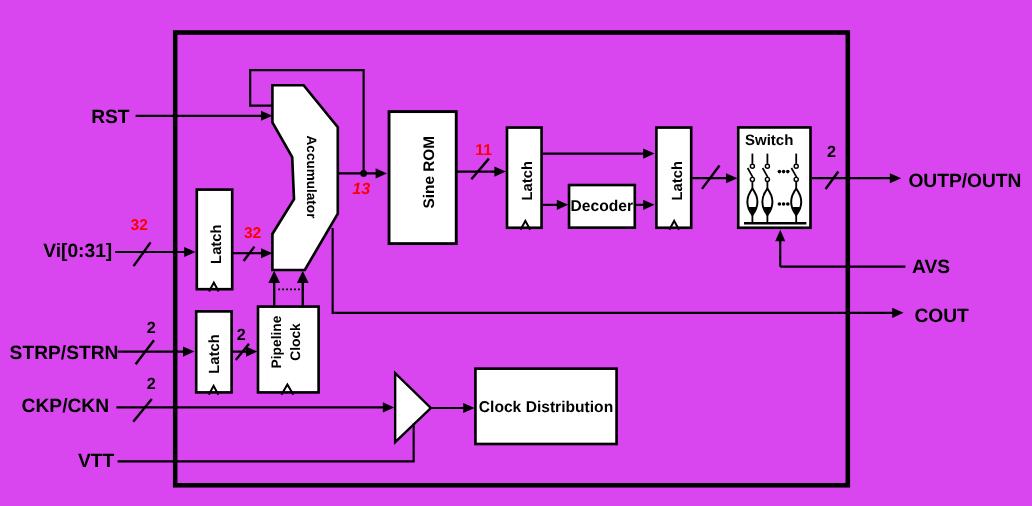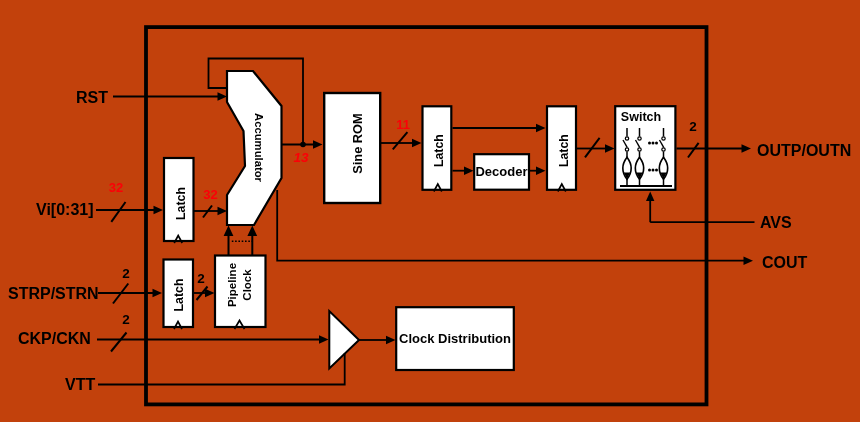--- a/index.html
+++ b/index.html
@@ -1,16 +1,16 @@
 <!DOCTYPE html>
 <html><head>
 <meta charset="utf-8">
 <style>
 html,body{margin:0;padding:0;background:#ffffff;}
-#canvas{position:relative;width:860px;height:422px;background:#c2410c;overflow:hidden;}
+#canvas{position:relative;width:860px;height:422px;background:#d946ef;overflow:hidden;}
 text{font-family:"Liberation Sans",sans-serif;fill:#000;}
 .lbl{font-size:16px;font-weight:bold;}
 .red{fill:#fb0007;font-weight:bold;font-size:13px;}
 .redi{fill:#fb0007;font-weight:bold;font-style:italic;font-size:13.5px;}
 .n2{font-size:13.5px;font-weight:bold;}
 .blk{font-size:13px;font-weight:bold;}
 </style>
 </head>
 <body>
 <div id="canvas">

